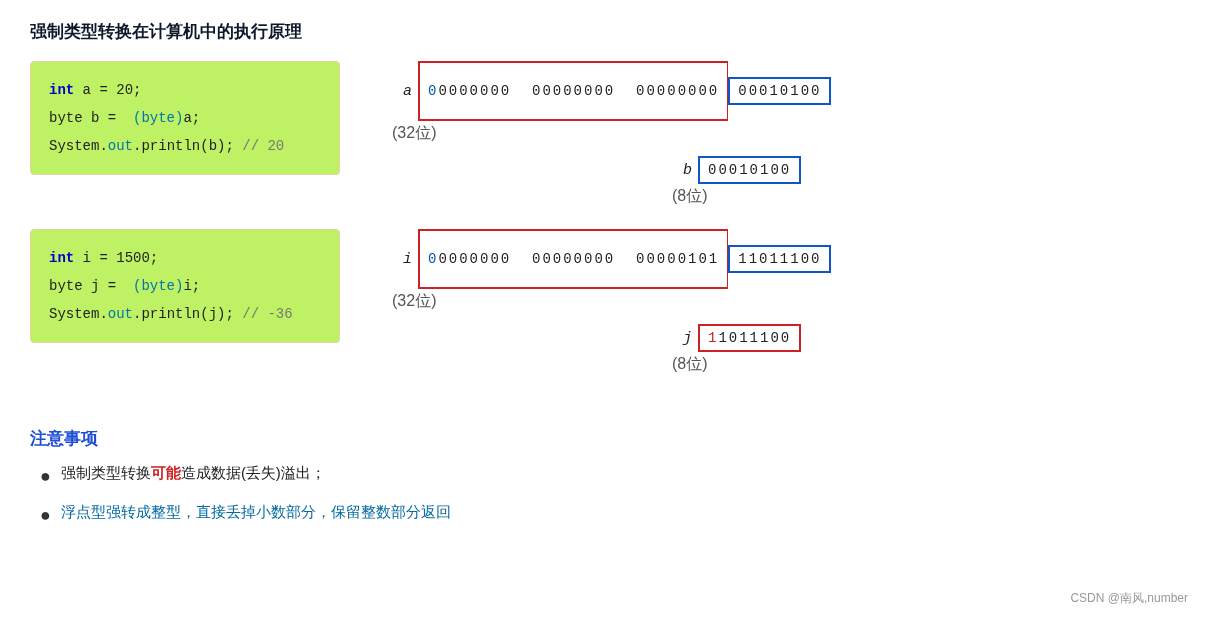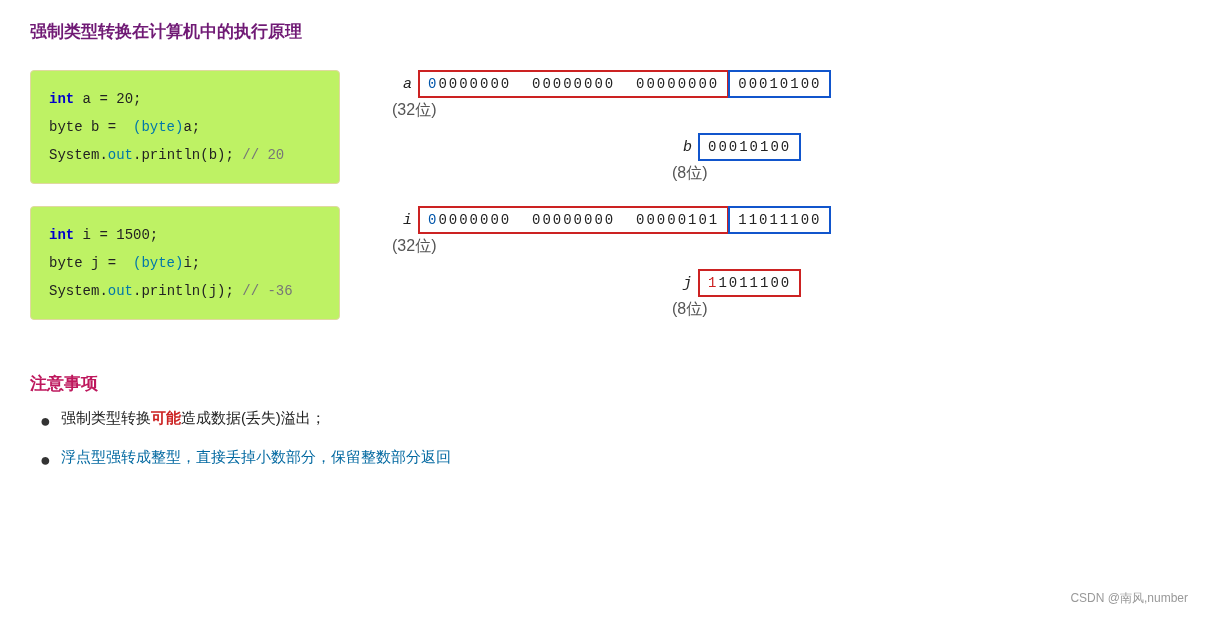--- a/index.html
+++ b/index.html
@@ -8,22 +8,22 @@
       background: #ffffff;
       color: #333;
       width: 1209px;
       min-height: 621px;
       padding: 20px 30px;
       font-size: 15px;
     }
     .page-title {
       font-weight: bold;
       font-size: 17px;
-      margin-bottom: 27px;
-      color: #701a75;
+      margin-bottom: 18px;
+      color: #0f172a;
     }
     .code-box {
       background: #bef264;
       border: 1px solid #e0d8a0;
       border-radius: 4px;
       padding: 14px 18px;
       font-family: "Courier New", monospace;
       font-size: 14px;
       line-height: 2;
       min-width: 310px;
@@ -44,21 +44,21 @@
       color: #222;
       min-width: 22px;
       text-align: right;
       margin-right: 6px;
     }
     .bits-left3 {
       border: 2px solid #cc2222;
       border-right: 1px solid #cc2222;
       font-family: "Courier New", monospace;
       font-size: 14px;
-      padding: 4px 8px;
+      padding: 20px 8px;
       letter-spacing: 2px;
       color: #222;
     }
     .bits-right1 {
       border: 2px solid #1155cc;
       font-family: "Courier New", monospace;
       font-size: 14px;
       padding: 4px 8px;
       letter-spacing: 2px;
       color: #222;
@@ -101,21 +101,21 @@
 
     
     .section-gap {
       height: 20px;
     }
     
     .notes-title {
       font-weight: bold;
       font-size: 17px;
       margin-bottom: 14px;
-      color: #be185d;
+      color: #1d4ed8;
       margin-top: 10px;
     }
     .notes-list {
       list-style: none;
       padding-left: 10px;
     }
     .notes-list li {
       margin-bottom: 14px;
       display: flex;
       align-items: flex-start;

